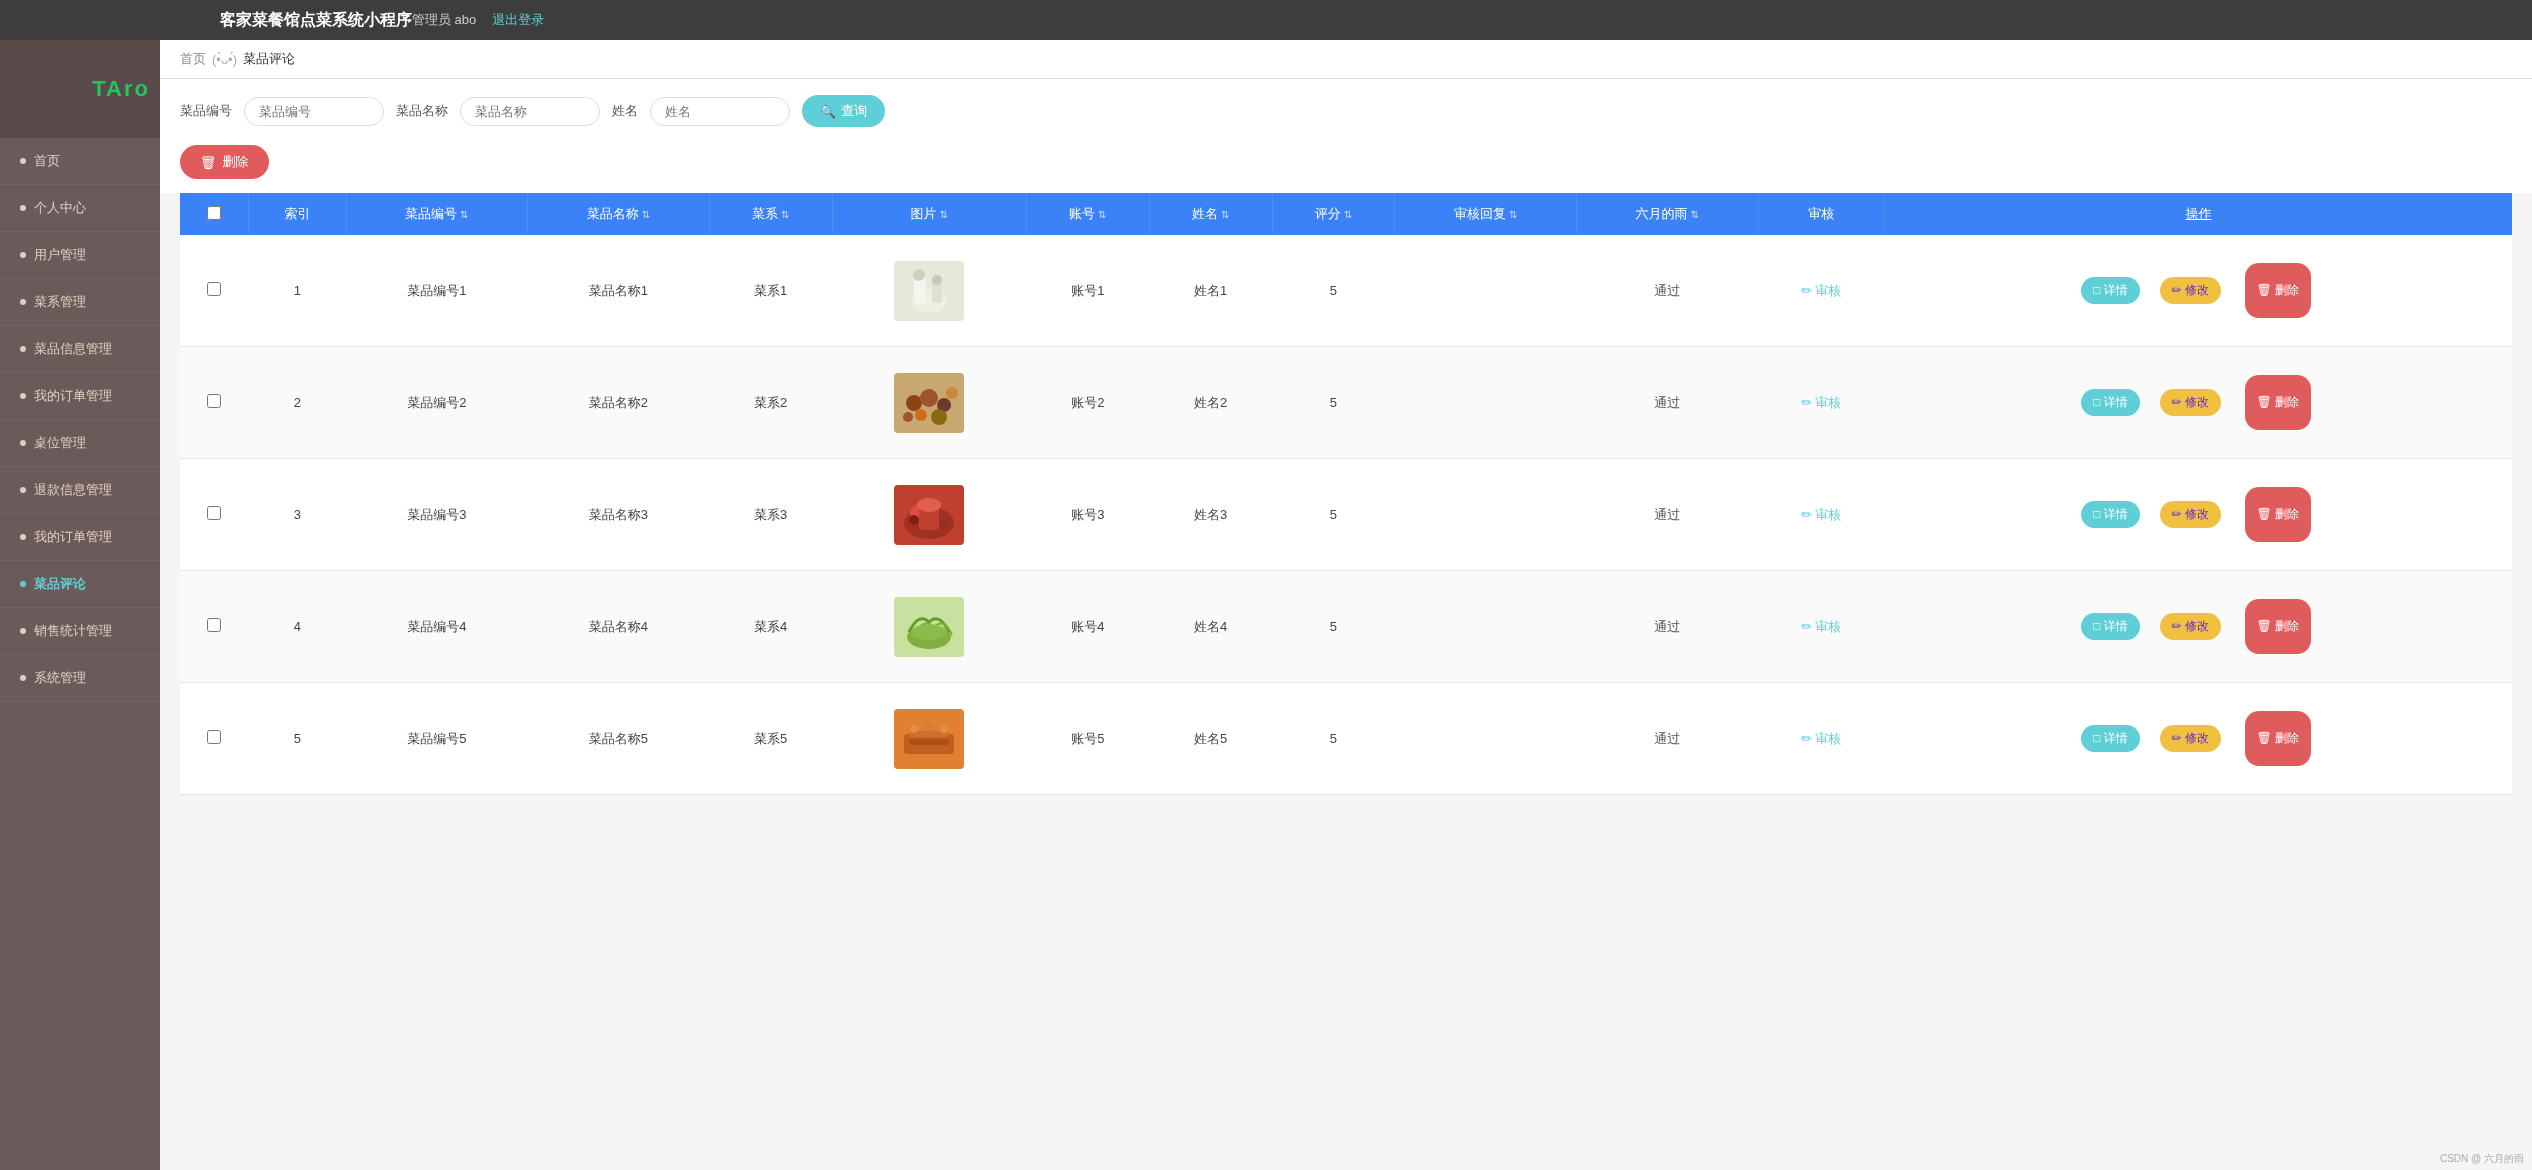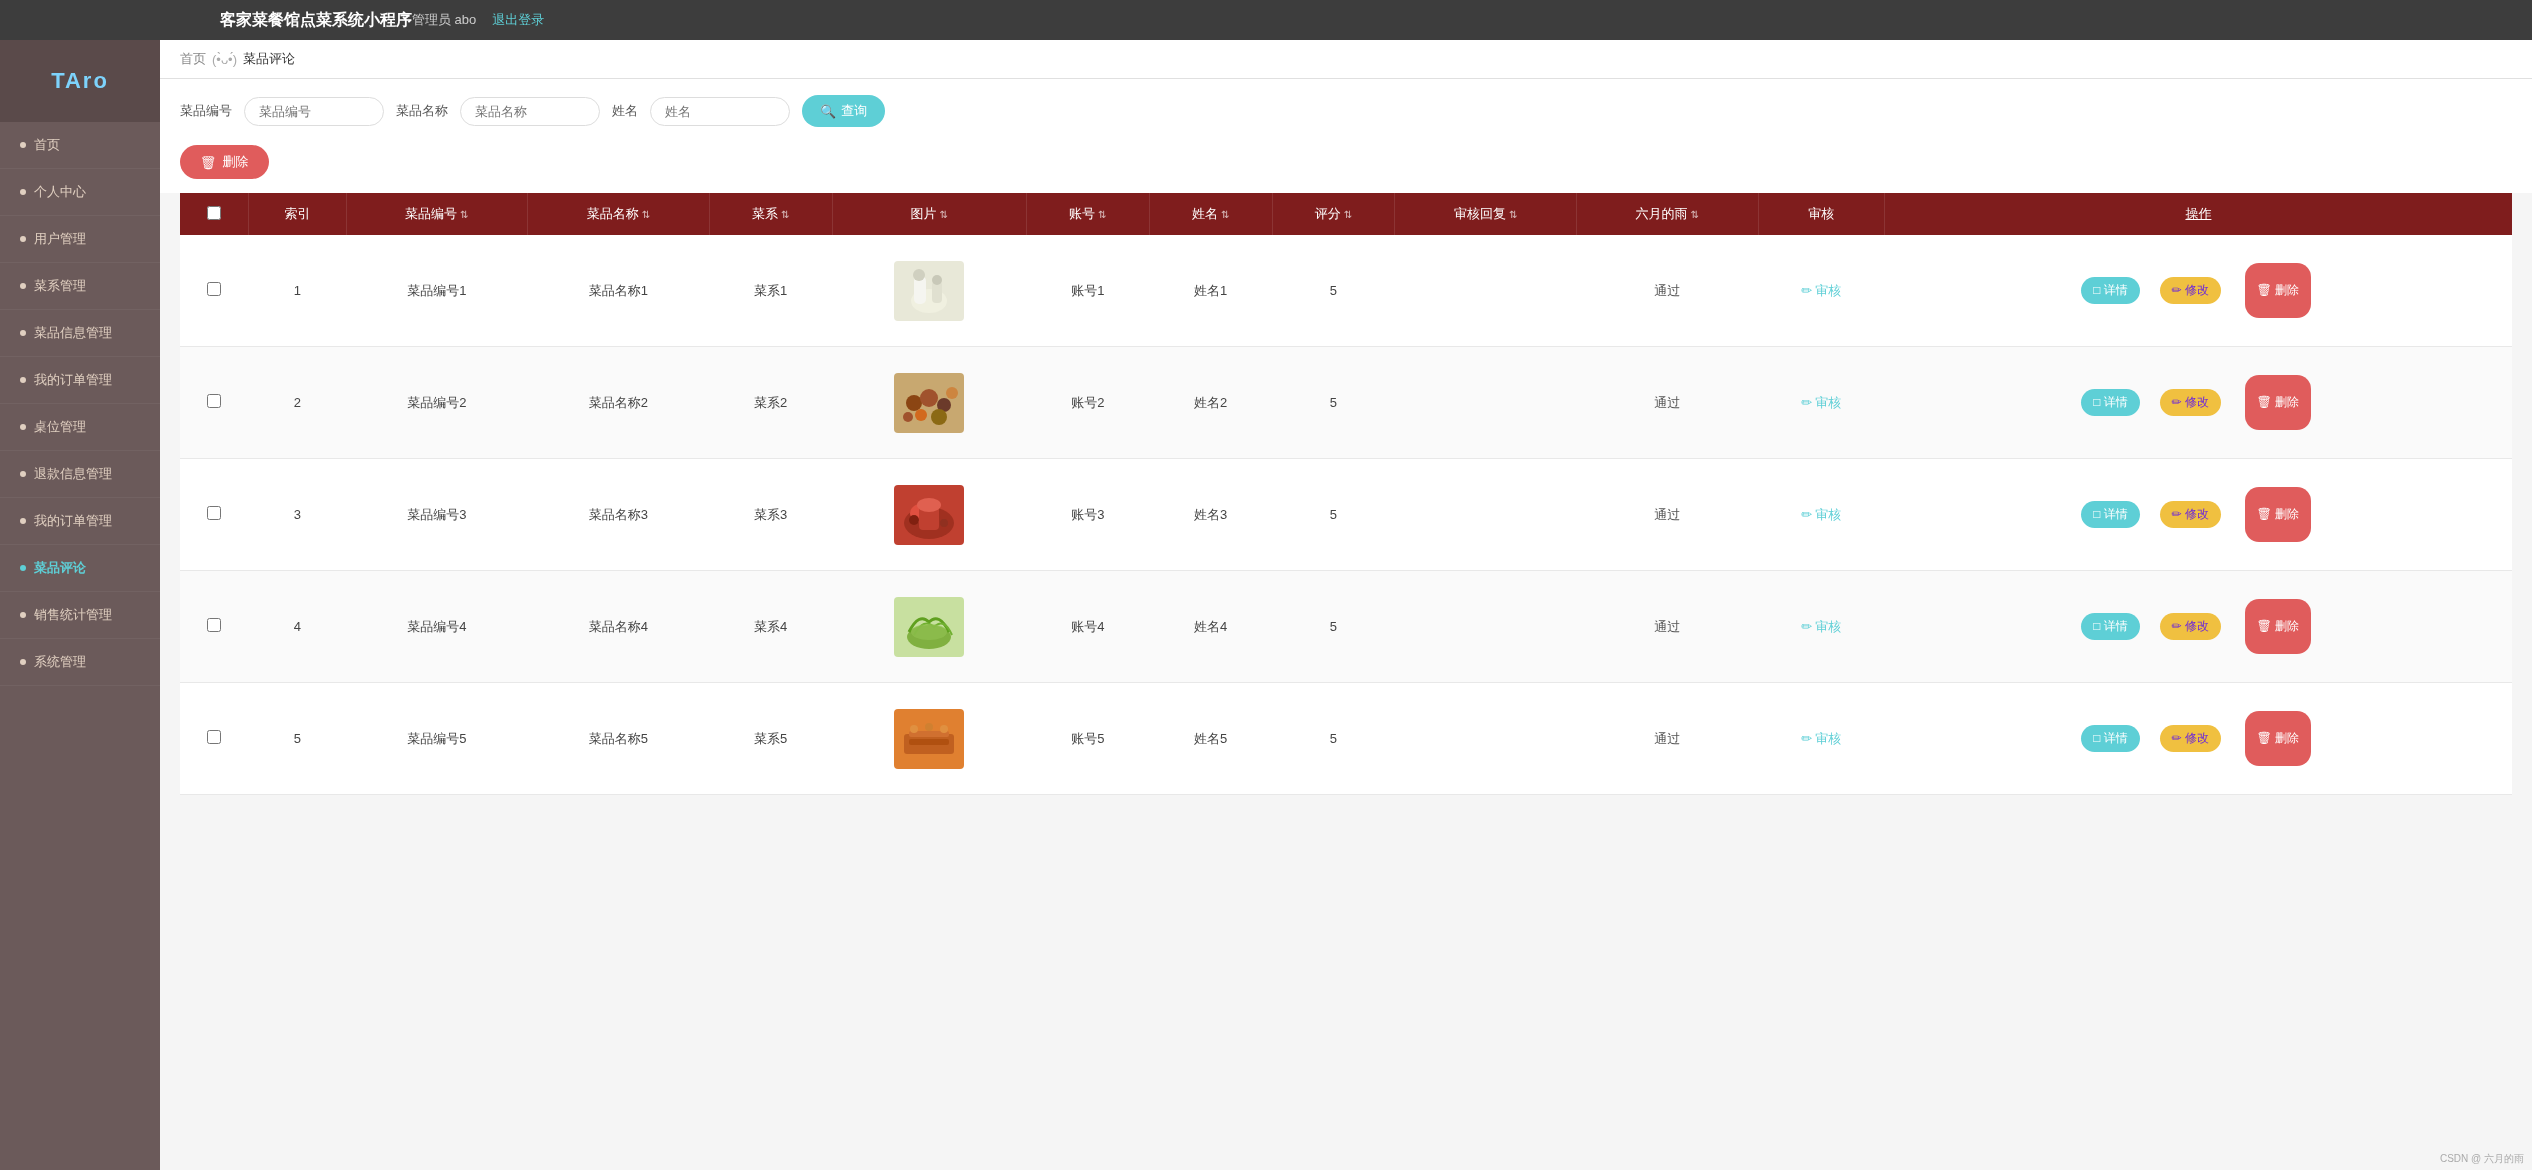--- a/index.html
+++ b/index.html
@@ -27,25 +27,25 @@
     .sidebar {
       width: 160px;
       background: #6b5a5a;
       display: flex;
       flex-direction: column;
       flex-shrink: 0;
       overflow-y: auto;
     }
     .sidebar-logo {
       background: #5a4a4a;
-      color: #7dd3fc;
+      color: #22c55e;
       font-size: 22px;
       font-weight: bold;
-      text-align: center;
-      padding: 28px 10px;
+      text-align: right;
+      padding: 36px 10px;
       letter-spacing: 2px;
     }
     .sidebar-item {
       padding: 14px 20px;
       color: #e0cfc0;
       cursor: pointer;
       font-size: 13px;
       border-bottom: 1px solid rgba(255,255,255,0.05);
       display: flex;
       align-items: center;
@@ -144,21 +144,21 @@
       padding: 0 20px 20px 20px;
       background: #f5f5f5;
     }
     table {
       width: 100%;
       border-collapse: collapse;
       background: #fff;
       font-size: 13px;
     }
     thead tr {
-      background: #7f1d1d;
+      background: #3b82f6;
       color: #fff;
     }
     thead th {
       padding: 12px 8px;
       text-align: center;
       font-weight: normal;
       white-space: nowrap;
       border-right: 1px solid rgba(255,255,255,0.1);
     }
     thead th:last-child { border-right: none; text-decoration: underline; }

